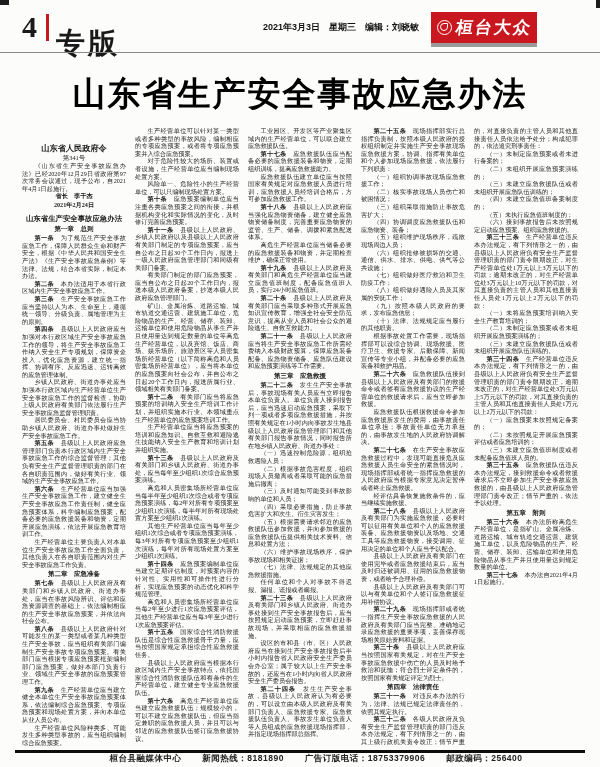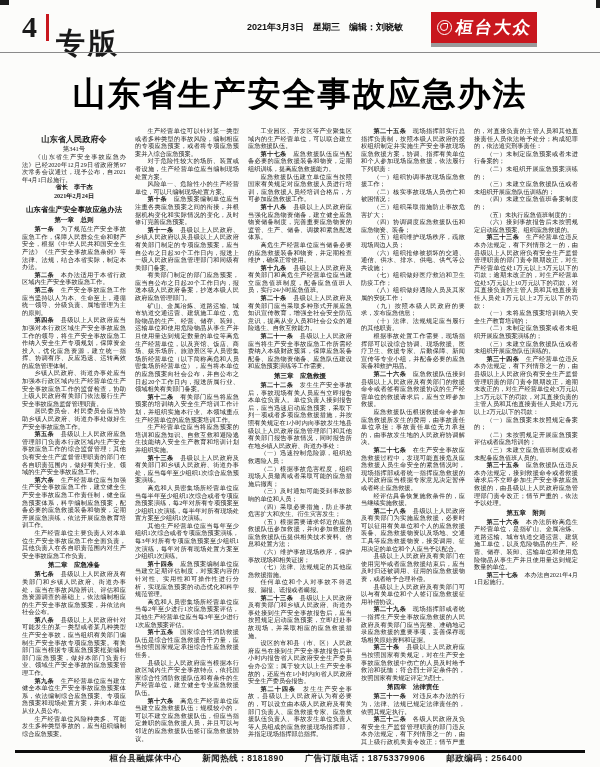--- a/index.html
+++ b/index.html
@@ -16,21 +16,21 @@
   
   .masthead-row{
     position:absolute; left:0; top:6px; width:600px; height:42px;
     display:flex; align-items:center; padding:0; box-sizing:border-box;
   }
   .pageno{font-size:30px;font-weight:bold;margin-left:22px;line-height:1;}
   .red-bar{width:3px;height:27px;background:#c8171e;margin:0 7px 0 9px;}
   .section-label{font-size:29px;font-weight:900;letter-spacing:3px;line-height:1;
     font-family:"Liberation Sans","DejaVu Sans",sans-serif;margin-top:32px;}
   .date-line{flex:1;text-align:right;font-size:9px;font-weight:bold;
-    padding-right:28px;color:#111;
+    padding-right:12px;color:#111;
     font-family:"Liberation Sans","DejaVu Sans",sans-serif;}
   .brand-box{
     width:106px;height:31px;background:#c8171e;margin-right:63px;
     display:flex;align-items:center;justify-content:center;
     box-shadow:0 4px 0 #9a9a9a; position:relative;
   }
   .brand-emblem{
     width:13px;height:13px;border:1.4px solid #fff;border-radius:50%;
     margin-right:4px;position:relative;flex:none;
   }
@@ -53,21 +53,21 @@
   .body-cols{
     position:absolute;left:22px;top:127px;width:556px;height:621px;
     column-count:5;column-gap:9px;column-fill:auto;overflow:hidden;
     font-size:6.2px;line-height:7.6px;text-align:justify;
   }
   .body-cols p{margin:0;padding:0;text-indent:2em;word-break:break-all;}
   .body-cols p.enum{text-indent:2em;}
   .body-cols p.kai{color:#222;}
   .body-cols p.center,.body-cols p.center_b,.body-cols p.order_title,
   .body-cols p.doc_title,.body-cols p.chapter{text-indent:0;text-align:center;}
-  .body-cols p.order_title{font-weight:bold;font-size:8.2px;line-height:10px;margin-top:8px;}
+  .body-cols p.order_title{font-weight:bold;font-size:8.2px;line-height:10px;margin-top:17px;}
   .body-cols p.center{font-size:6.4px;line-height:8px;}
   .body-cols p.center_b{font-weight:bold;line-height:8.4px;}
   .body-cols p.doc_title{font-weight:bold;font-size:7.4px;line-height:9px;margin-top:5px;}
   .body-cols p.chapter{font-weight:bold;font-size:6.5px;line-height:9px;margin:1px 0;}
   .body-cols b{font-weight:bold;}
 
   
   .footer-rule{position:absolute;left:15px;bottom:14px;width:570px;border-top:3px solid #0d0d0d;}
   .footer-line{
     position:absolute;left:16px;bottom:2px;width:600px;text-align:center;

